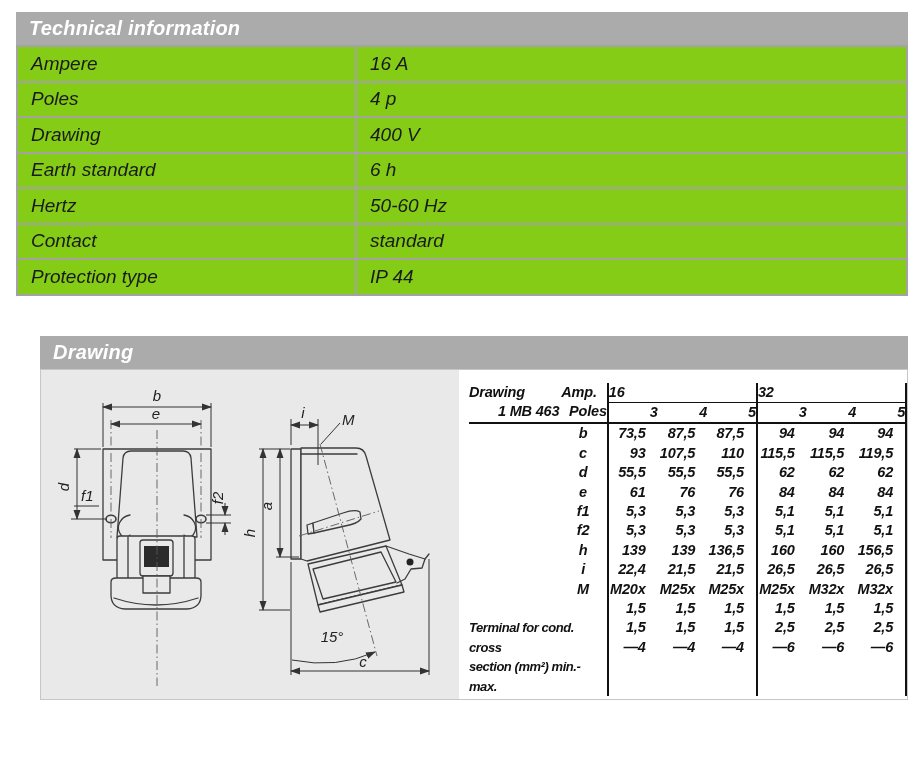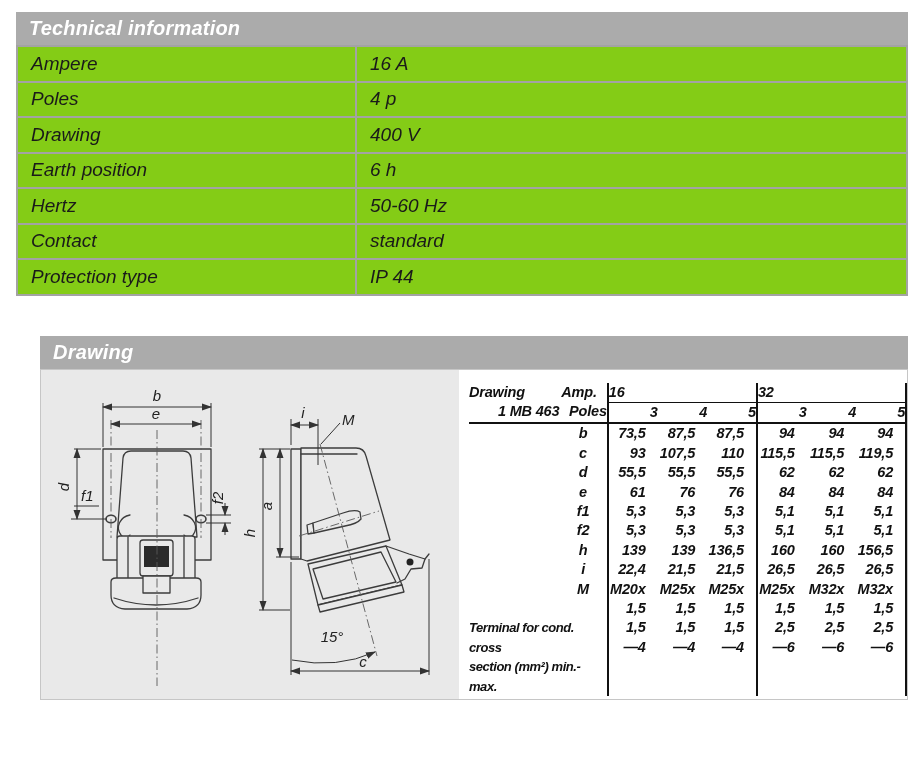--- a/index.html
+++ b/index.html
@@ -73,21 +73,21 @@
           </tr>
           <tr>
             <td>Poles</td>
             <td>4 p</td>
           </tr>
           <tr>
             <td>Drawing</td>
             <td>400 V</td>
           </tr>
           <tr>
-            <td>Earth position</td>
+            <td>Earth standard</td>
             <td>6 h</td>
           </tr>
           <tr>
             <td>Hertz</td>
             <td>50-60 Hz</td>
           </tr>
           <tr>
             <td>Contact</td>
             <td>standard</td>
           </tr>

